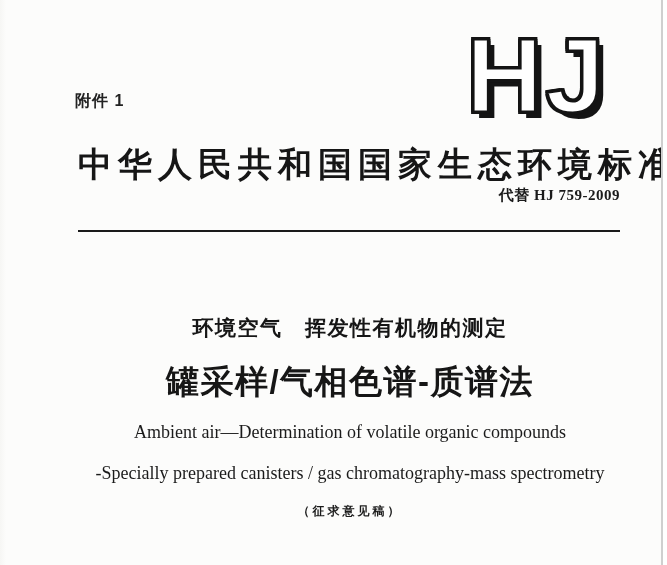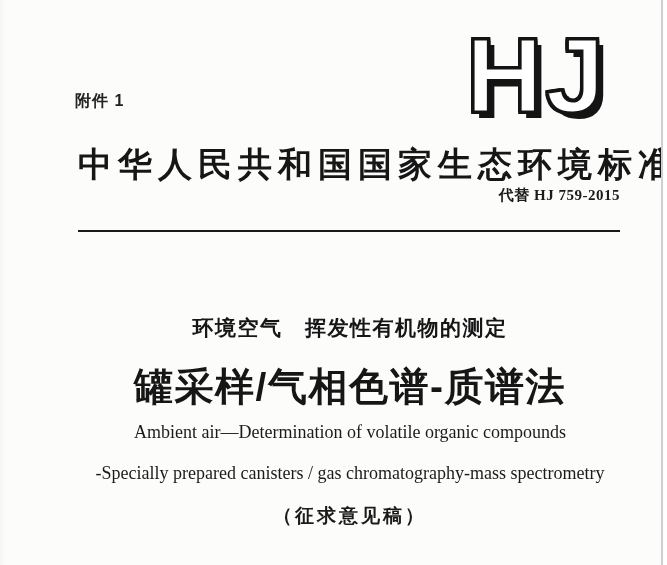--- a/index.html
+++ b/index.html
@@ -122,62 +122,62 @@
     top: 314px;
     font-family: "Liberation Sans", sans-serif;
     font-size: 21px;
     font-weight: 700;
     letter-spacing: 1.5px;
     color: #161616;
   }
   .title-cn-2 {
     top: 360px;
     font-family: "Liberation Sans", sans-serif;
-    font-size: 39px;
+    font-size: 33px;
     font-weight: 700;
     letter-spacing: 1.5px;
     color: #161616;
   }
   .title-en-1 {
     top: 422px;
     font-family: "Liberation Serif", serif;
     font-size: 18px;
     color: #1b1b1b;
   }
   .title-en-2 {
     top: 463px;
     font-family: "Liberation Serif", serif;
     font-size: 18px;
     color: #1b1b1b;
   }
   .draft-note {
     top: 503px;
     font-family: "Liberation Sans", sans-serif;
-    font-size: 19px;
+    font-size: 12px;
     font-weight: 700;
     letter-spacing: 3px;
     color: #1b1b1b;
   }
 </style>
 </head>
 <body>
 
 <div class="page">
 
   <div class="attachment-label">附件 1</div>
 
   <div class="hj-logo">
     <span class="hj-back">HJ</span>
     <span class="hj-front">HJ</span>
   </div>
 
   <div class="org-title">中华人民共和国国家生态环境标准</div>
 
   <div class="standard-no-block">
-    <div class="replaces-no">代替 HJ 759-2015</div>
+    <div class="replaces-no">代替 HJ 759-2009</div>
   </div>
 
   <div class="rule"></div>
 
   <div class="centered-line title-cn-1">环境空气　挥发性有机物的测定</div>
 
   <div class="centered-line title-cn-2">罐采样/气相色谱-质谱法</div>
 
   <div class="centered-line title-en-2">-Specially prepared canisters / gas chromatography-mass spectrometry</div>
 

